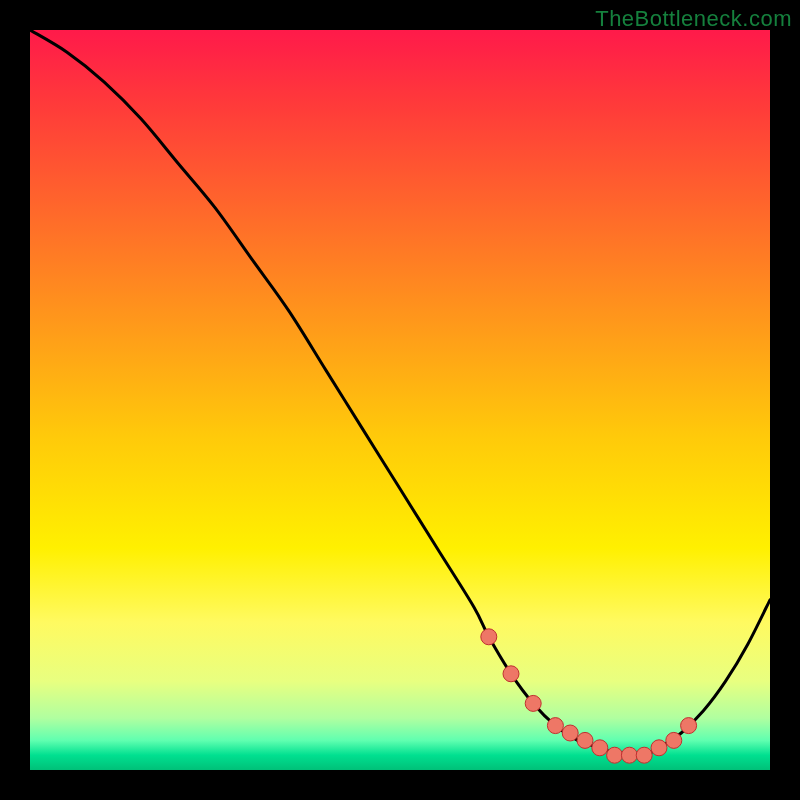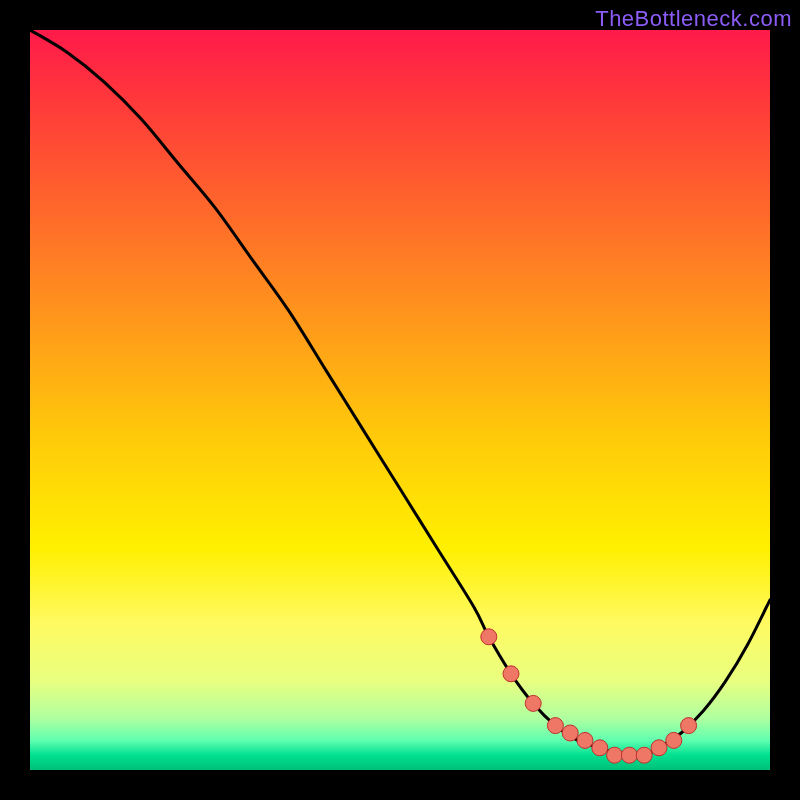--- a/index.html
+++ b/index.html
@@ -40,21 +40,21 @@
       #b0ffa0 93%,
       #60ffb0 96%,
       #00e090 98%,
       #00c078 100%
     );
   }
   .watermark {
     position: absolute;
     top: 6px;
     right: 8px;
-    color: #8b5cf6;
+    color: #15803d;
     font-family: Arial, Helvetica, sans-serif;
     font-size: 22px;
     letter-spacing: 0.5px;
     margin-left: 8px;
   }
   svg.curve {
     position: absolute;
     left: 0;
     top: 0;
     width: 100%;

